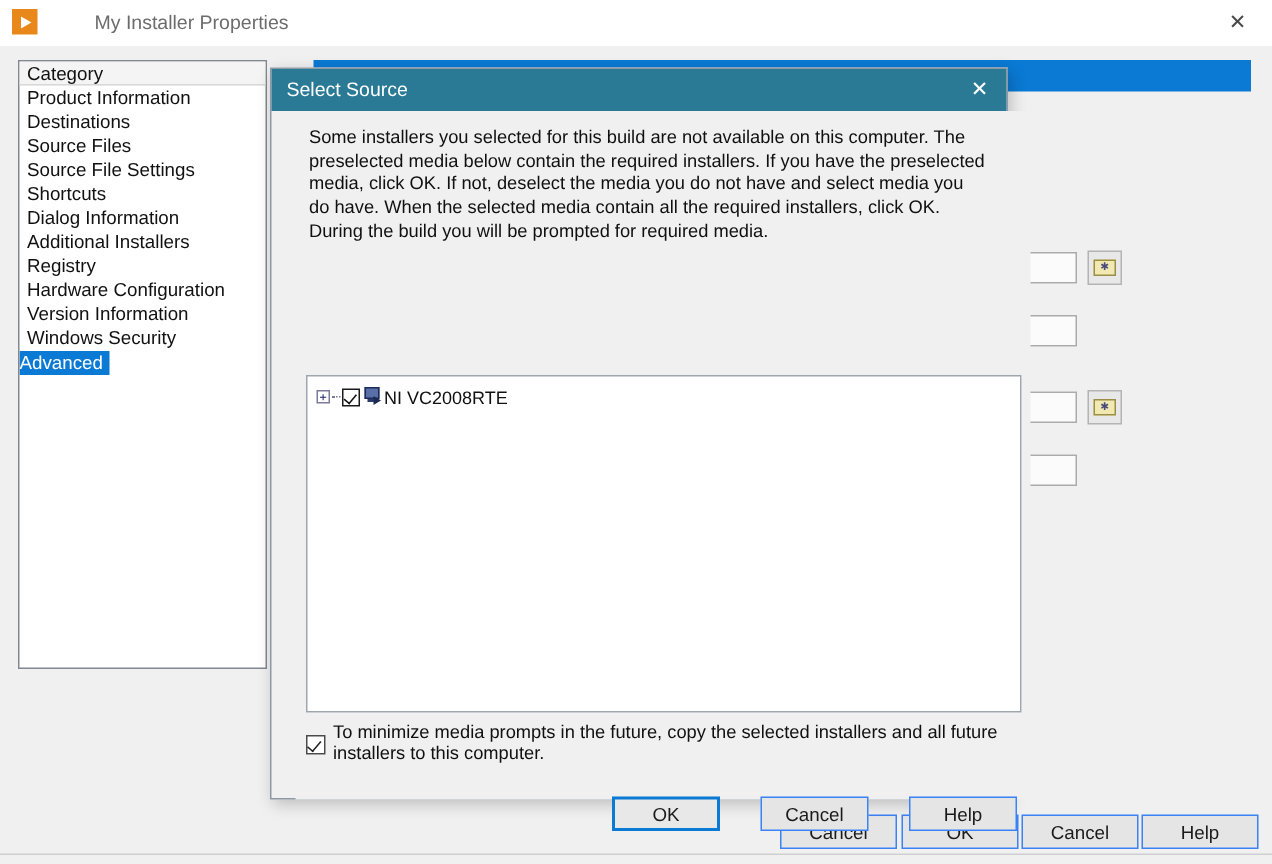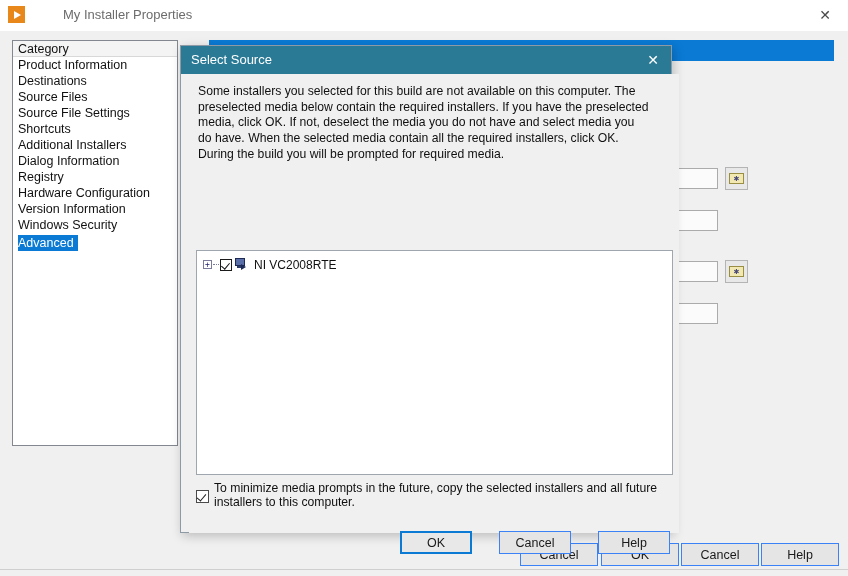--- a/index.html
+++ b/index.html
@@ -77,21 +77,20 @@
     height: 16px; line-height: 16px;
     padding-left: 5px;
     font-size: 12.5px; color: #111111;
     white-space: nowrap;
   }
   .cat-item.selected {
     background: #0a7ad4;
     color: #ffffff;
     display: inline-block;
     padding-right: 4px;
-    margin-left: 5px;
     padding-left: 0;
   }
   .cat-row-sel { height: 16px; }
 
   
   .right-selected-bar {
     position: absolute; left: 209px; top: 9px;
     width: 625px; height: 21px;
     background: #0a7ad4;
   }
@@ -162,21 +161,21 @@
     font-size: 13px; color: #ffffff;
   }
   .dlg-close {
     position: absolute; right: 0; top: 0;
     width: 36px; height: 28px;
     display: flex; align-items: center; justify-content: center;
     color: #ffffff; font-size: 14px;
     font-family: "DejaVu Sans", sans-serif;
   }
   .dlg-body {
-    position: absolute; left: 8px; top: 28px;
+    position: absolute; left: 16px; top: 28px;
     width: 100%; height: 459px;
     background: #f0f0f0;
   }
   .dlg-text {
     position: absolute; left: 9px; top: 10px;
     width: 453px;
     font-size: 12.2px; color: #101010;
     line-height: 15.7px;
   }
   .tree-box {
@@ -242,21 +241,21 @@
   }
   .media-icon .arr {
     position: absolute; left: 8px; top: 6px;
     width: 0; height: 0;
     border-left: 5px solid #1d2a55;
     border-top: 3px solid transparent;
     border-bottom: 3px solid transparent;
   }
   .tree-label {
     font-size: 12px; color: #101010;
-    margin-left: 6px; white-space: nowrap; text-align: center;
+    white-space: nowrap; text-align: center;
   }
 
   .dlg-checkrow {
     position: absolute; left: 7px; top: 408px;
     width: 472px;
     display: flex; align-items: center;
   }
   .dlg-check {
     width: 13px; height: 13px; flex: 0 0 13px;
     border: 1px solid #4a4a4a;
@@ -304,22 +303,22 @@
 
   <div class="app-body">
 
     <div class="category-list">
       <div class="cat-header">Category</div>
       <div class="cat-item">Product Information</div>
       <div class="cat-item">Destinations</div>
       <div class="cat-item">Source Files</div>
       <div class="cat-item">Source File Settings</div>
       <div class="cat-item">Shortcuts</div>
+      <div class="cat-item">Dialog Information</div>
       <div class="cat-item">Additional Installers</div>
-      <div class="cat-item">Dialog Information</div>
       <div class="cat-item">Registry</div>
       <div class="cat-item">Hardware Configuration</div>
       <div class="cat-item">Version Information</div>
       <div class="cat-item">Windows Security</div>
       <div class="cat-row-sel"><span class="cat-item selected">Advanced</span></div>
     </div>
 
     <div class="right-selected-bar"></div>
 
     <div class="field" style="left:676px; top:137px; width:42px;"></div>

